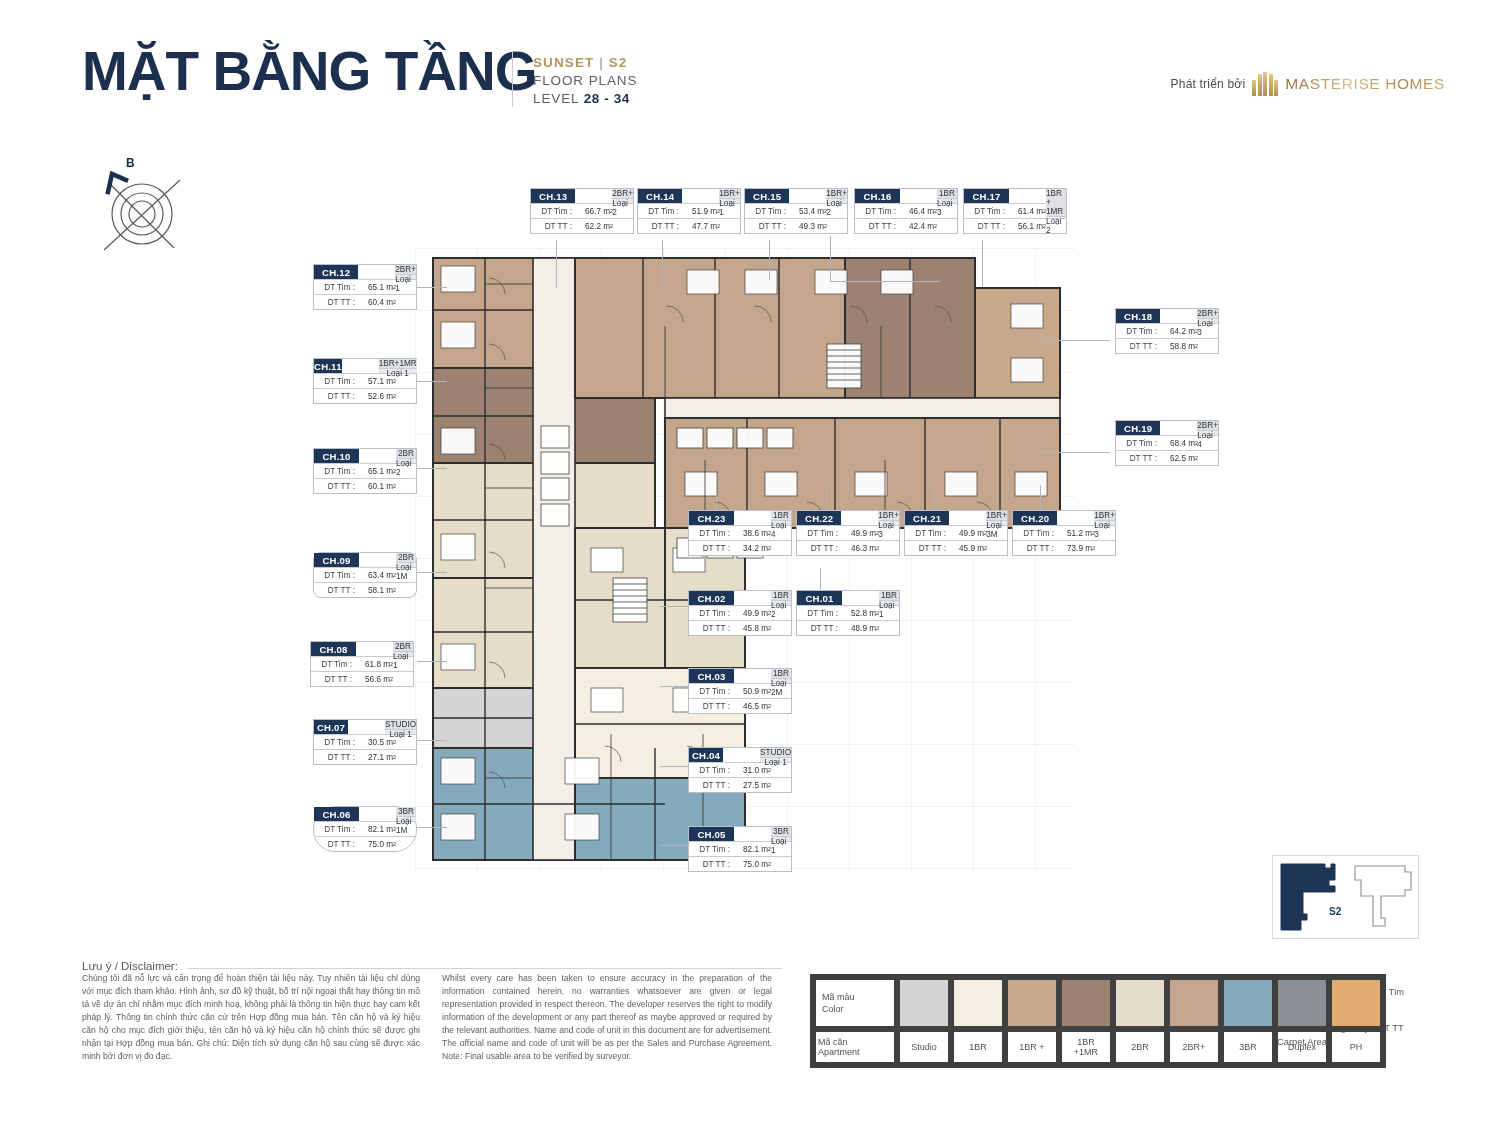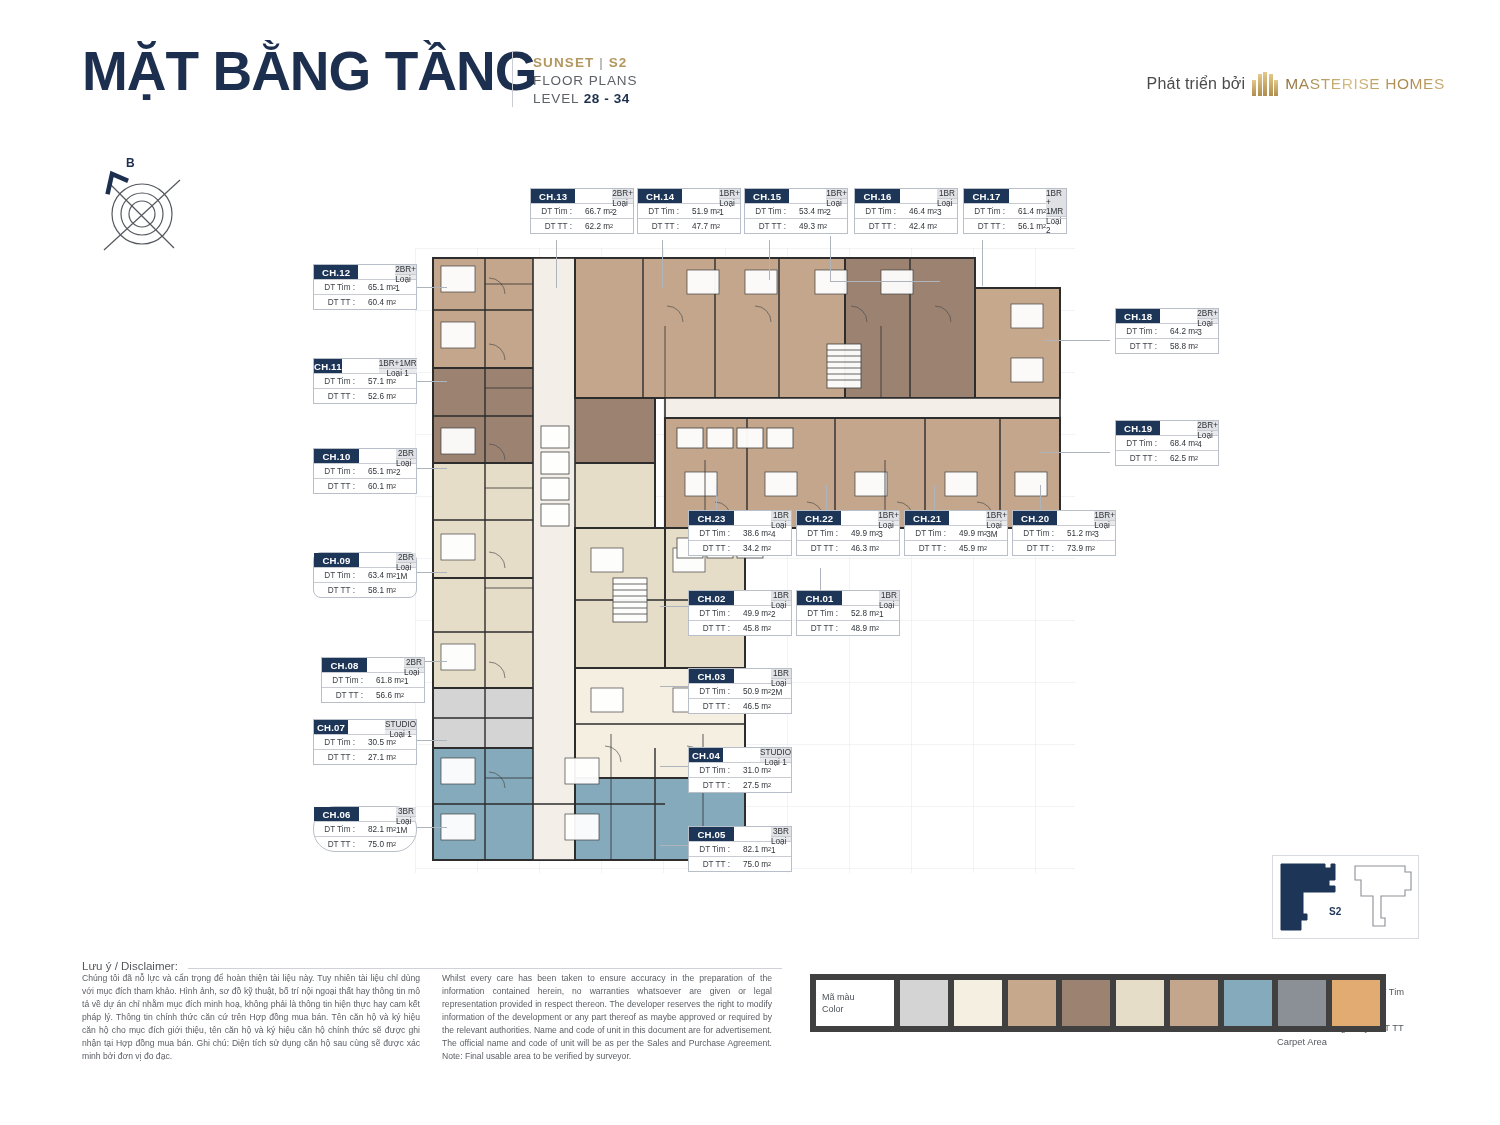--- a/index.html
+++ b/index.html
@@ -23,21 +23,21 @@
     position:absolute;left:512px;top:52px;width:1px;height:55px;background:#c9ccd2;
   }
   .hdr-sub{position:absolute;left:533px;top:54px;line-height:1.32;}
   .hdr-sub .l1{font-size:13.5px;font-weight:700;letter-spacing:1.1px;color:#b2985f;}
   .hdr-sub .l1 .sep{color:#8e8e8e;font-weight:400;}
   .hdr-sub .l2{font-size:13.5px;letter-spacing:.9px;color:#5e6268;}
   .hdr-sub .l3{font-size:13.5px;letter-spacing:.9px;color:#5e6268;}
   .hdr-sub .l3 b{color:#1d2f4e;font-weight:700;letter-spacing:.6px;}
 
   .logo{position:absolute;right:55px;top:72px;display:flex;align-items:center;gap:7px;}
-  .logo .pre{font-size:16px;color:#4a4a4a;letter-spacing:.2px;}
+  .logo .pre{font-size:12px;color:#4a4a4a;letter-spacing:.2px;}
   .logo .mark{width:26px;height:24px;position:relative;}
   .logo .mark i{position:absolute;bottom:0;width:4px;background:linear-gradient(#e3c98a,#b08d4c);display:block;}
   .logo .brand{font-size:15.5px;letter-spacing:.6px;
     background:linear-gradient(90deg,#8a6c32,#d8bd83 40%,#a8864a 75%,#c9ab6e);
     -webkit-background-clip:text;background-clip:text;color:transparent;font-weight:400;}
 
   
   .compass{position:absolute;left:96px;top:162px;width:92px;height:92px;}
   .compass .lbl{position:absolute;left:30px;top:-6px;font-size:12px;font-weight:700;color:#1d2f4e;}
 
@@ -517,21 +517,21 @@
       </div>
     <div class="r3">
         <div class="k">DT TT :</div>
       <div class="v">
           <span>58.1 m</span>
           <sup>2</sup>
         </div>
       </div>
   </div>
 
-  <div class="ub" style="left:321px;top:641px;margin-top:16px;">
+  <div class="ub" style="left:310px;top:641px;">
     <div class="r1">
         <div class="code">CH.08</div>
       <div class="typ">
           <span>2BR</span>
         <span>Loại 1</span>
         </div>
       </div>
     <div class="r2">
         <div class="k">DT Tim :</div>
       <div class="v">
@@ -903,18 +903,36 @@
           <td style="width:46px;background:#d4d4d4"></td>
           <td style="width:46px;background:#f5efe2"></td>
           <td style="width:46px;background:#c6a98d"></td>
           <td style="width:46px;background:#9c8271"></td>
           <td style="width:46px;background:#e6ddc9"></td>
           <td style="width:46px;background:#c3a68b"></td>
           <td style="width:46px;background:#84aabb"></td>
           <td style="width:46px;background:#8b9096"></td>
           <td style="width:46px;background:#e2ab72"></td>
         </tr>
+        <tr class="name">
+          <td class="lab">
+            <div>Mã căn</div>
+            <div>Apartment</div>
+          </td>
+          <td>Studio</td>
+          <td>1BR</td>
+          <td>1BR +</td>
+          <td>
+            <div>1BR</div>
+            <div>+1MR</div>
+          </td>
+          <td>2BR</td>
+          <td>2BR+</td>
+          <td>3BR</td>
+          <td>Duplex</td>
+          <td>PH</td>
+        </tr>
       </tbody>
         </table>
     </div>
   </div>
 
 </div>
 
 </body></html>

